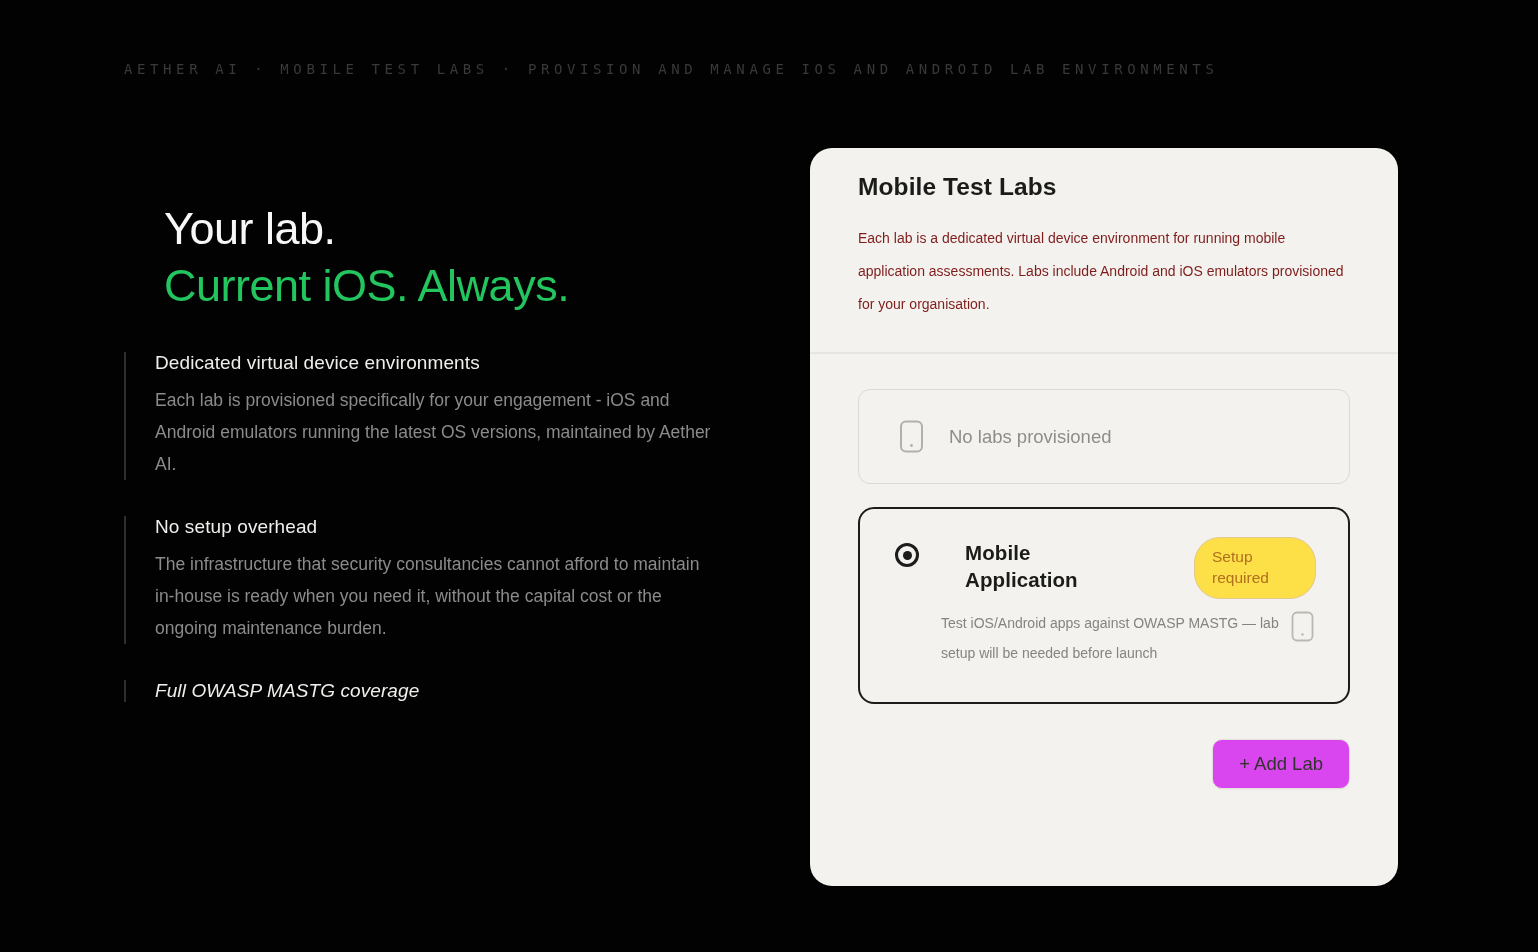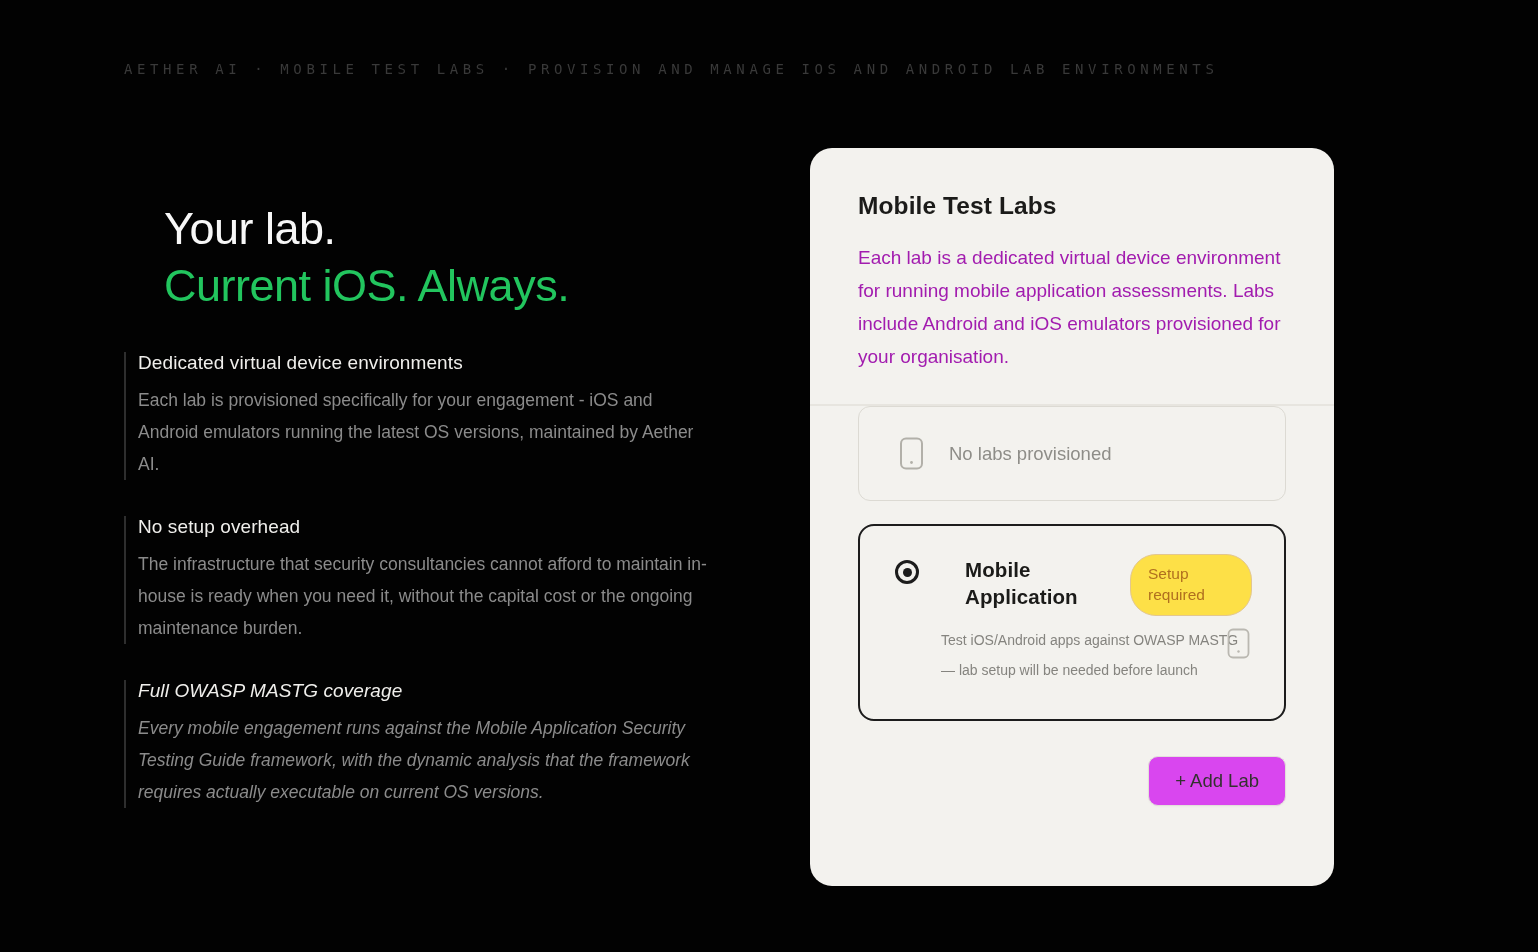--- a/index.html
+++ b/index.html
@@ -21,46 +21,46 @@
 
   
   .hero { position: absolute; left: 124px; top: 200px; width: 600px; margin-left: 40px; }
   .hero h1 { font-size: 45px; line-height: 57px; font-weight: 400; letter-spacing: -0.5px; }
   .hero .l1 { color: #f7f7f7; }
   .hero .l2 { color: #22c55e; }
 
   .features { position: absolute; left: 124px; top: 352px; width: 592px; }
   .feature {
     border-left: 2px solid #2e2e2e;
-    padding-left: 12px;
+    padding-left: 29px;
     margin-bottom: 36px;
   }
   .feature:last-child { margin-bottom: 13px; font-style: italic; }
   .feature h3 { color: #f0efec; font-size: 19px; font-weight: 400; margin-bottom: 10px; letter-spacing: 0.1px; }
   .feature p { color: #8b8b8b; font-size: 17.5px; line-height: 32px; font-weight: 400; }
 
   
   .panel {
     position: absolute; left: 810px; top: 148px;
-    width: 524px; height: 738px;
+    width: 588px; height: 738px;
     background: #f3f2ee; border-radius: 22px;
-    padding: 44px 48px 0 48px;
+    padding: 25px 48px 0 48px;
     color: #1b1b19;
   }
   .panel h2 { font-size: 24.5px; font-weight: 700; color: #1b1b19; letter-spacing: 0.1px; }
   .panel .panel-desc {
-    margin-top: 21px; font-size: 19px; line-height: 33px; color: #a21caf;
+    margin-top: 21px; font-size: 14px; line-height: 33px; color: #7f1d1d;
   }
   .panel .divider {
     height: 2px; background: #e7e5df;
     margin: 31px -48px 0 -48px;
   }
 
   .empty-box {
-    height: 95px;
+    margin-top: 35px; height: 95px;
     border: 1.5px solid #dcdad3; border-radius: 12px;
     display: flex; align-items: center;
     padding: 0 40px; gap: 25px;
   }
   .empty-box .label { font-size: 18.5px; color: #8e8d88; }
   .phone-icon { flex: 0 0 auto; display: block; }
 
   .option-card {
     margin-top: 23px;
     border: 2.5px solid #1c1c1c; border-radius: 16px;
@@ -119,21 +119,20 @@
     <div class="feature">
       <h3>Dedicated virtual device environments</h3>
       <p>Each lab is provisioned specifically for your engagement - iOS and Android emulators running the latest OS versions, maintained by Aether AI.</p>
     </div>
     <div class="feature">
       <h3>No setup overhead</h3>
       <p>The infrastructure that security consultancies cannot afford to maintain in-house is ready when you need it, without the capital cost or the ongoing maintenance burden.</p>
     </div>
     <div class="feature">
       <h3>Full OWASP MASTG coverage</h3>
-      <p>Every mobile engagement runs against the Mobile Application Security Testing Guide framework, with the dynamic analysis that the framework requires actually executable on current OS versions.</p>
     </div>
   </div>
 
   <div class="panel">
     <h2>Mobile Test Labs</h2>
     <p class="panel-desc">Each lab is a dedicated virtual device environment for running mobile application assessments. Labs include Android and iOS emulators provisioned for your organisation.</p>
 
     <div class="divider"></div>
 
     <div class="empty-box">

